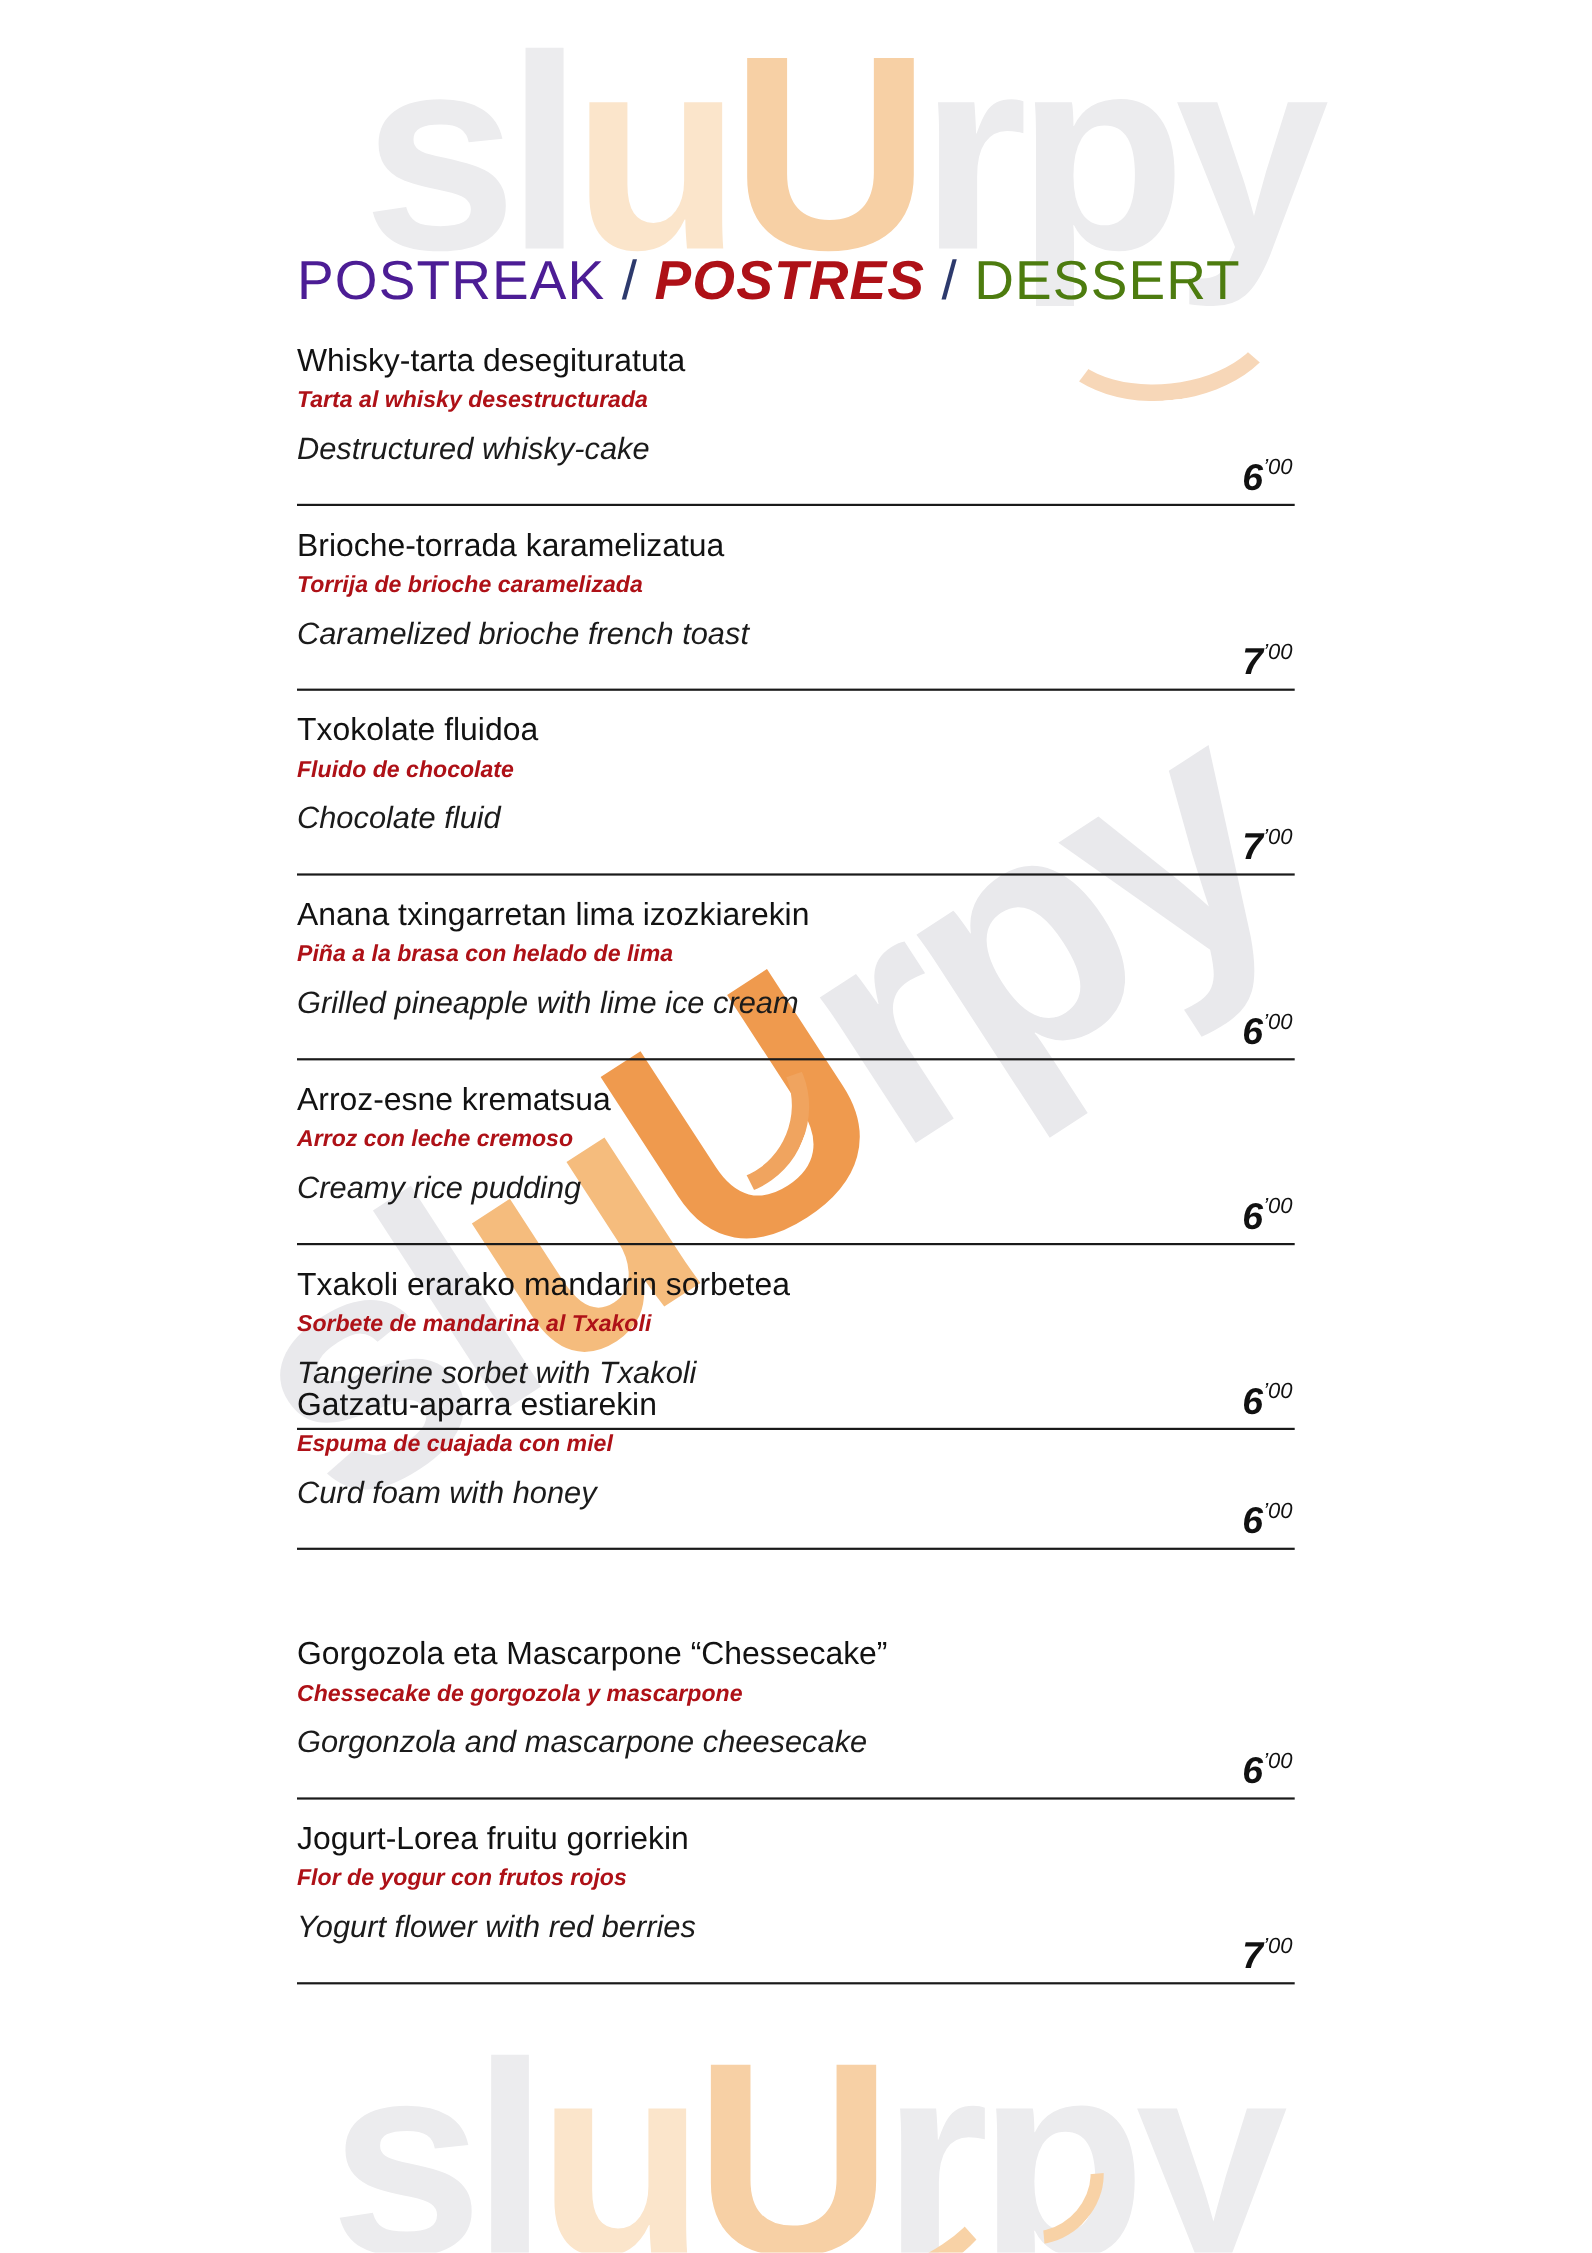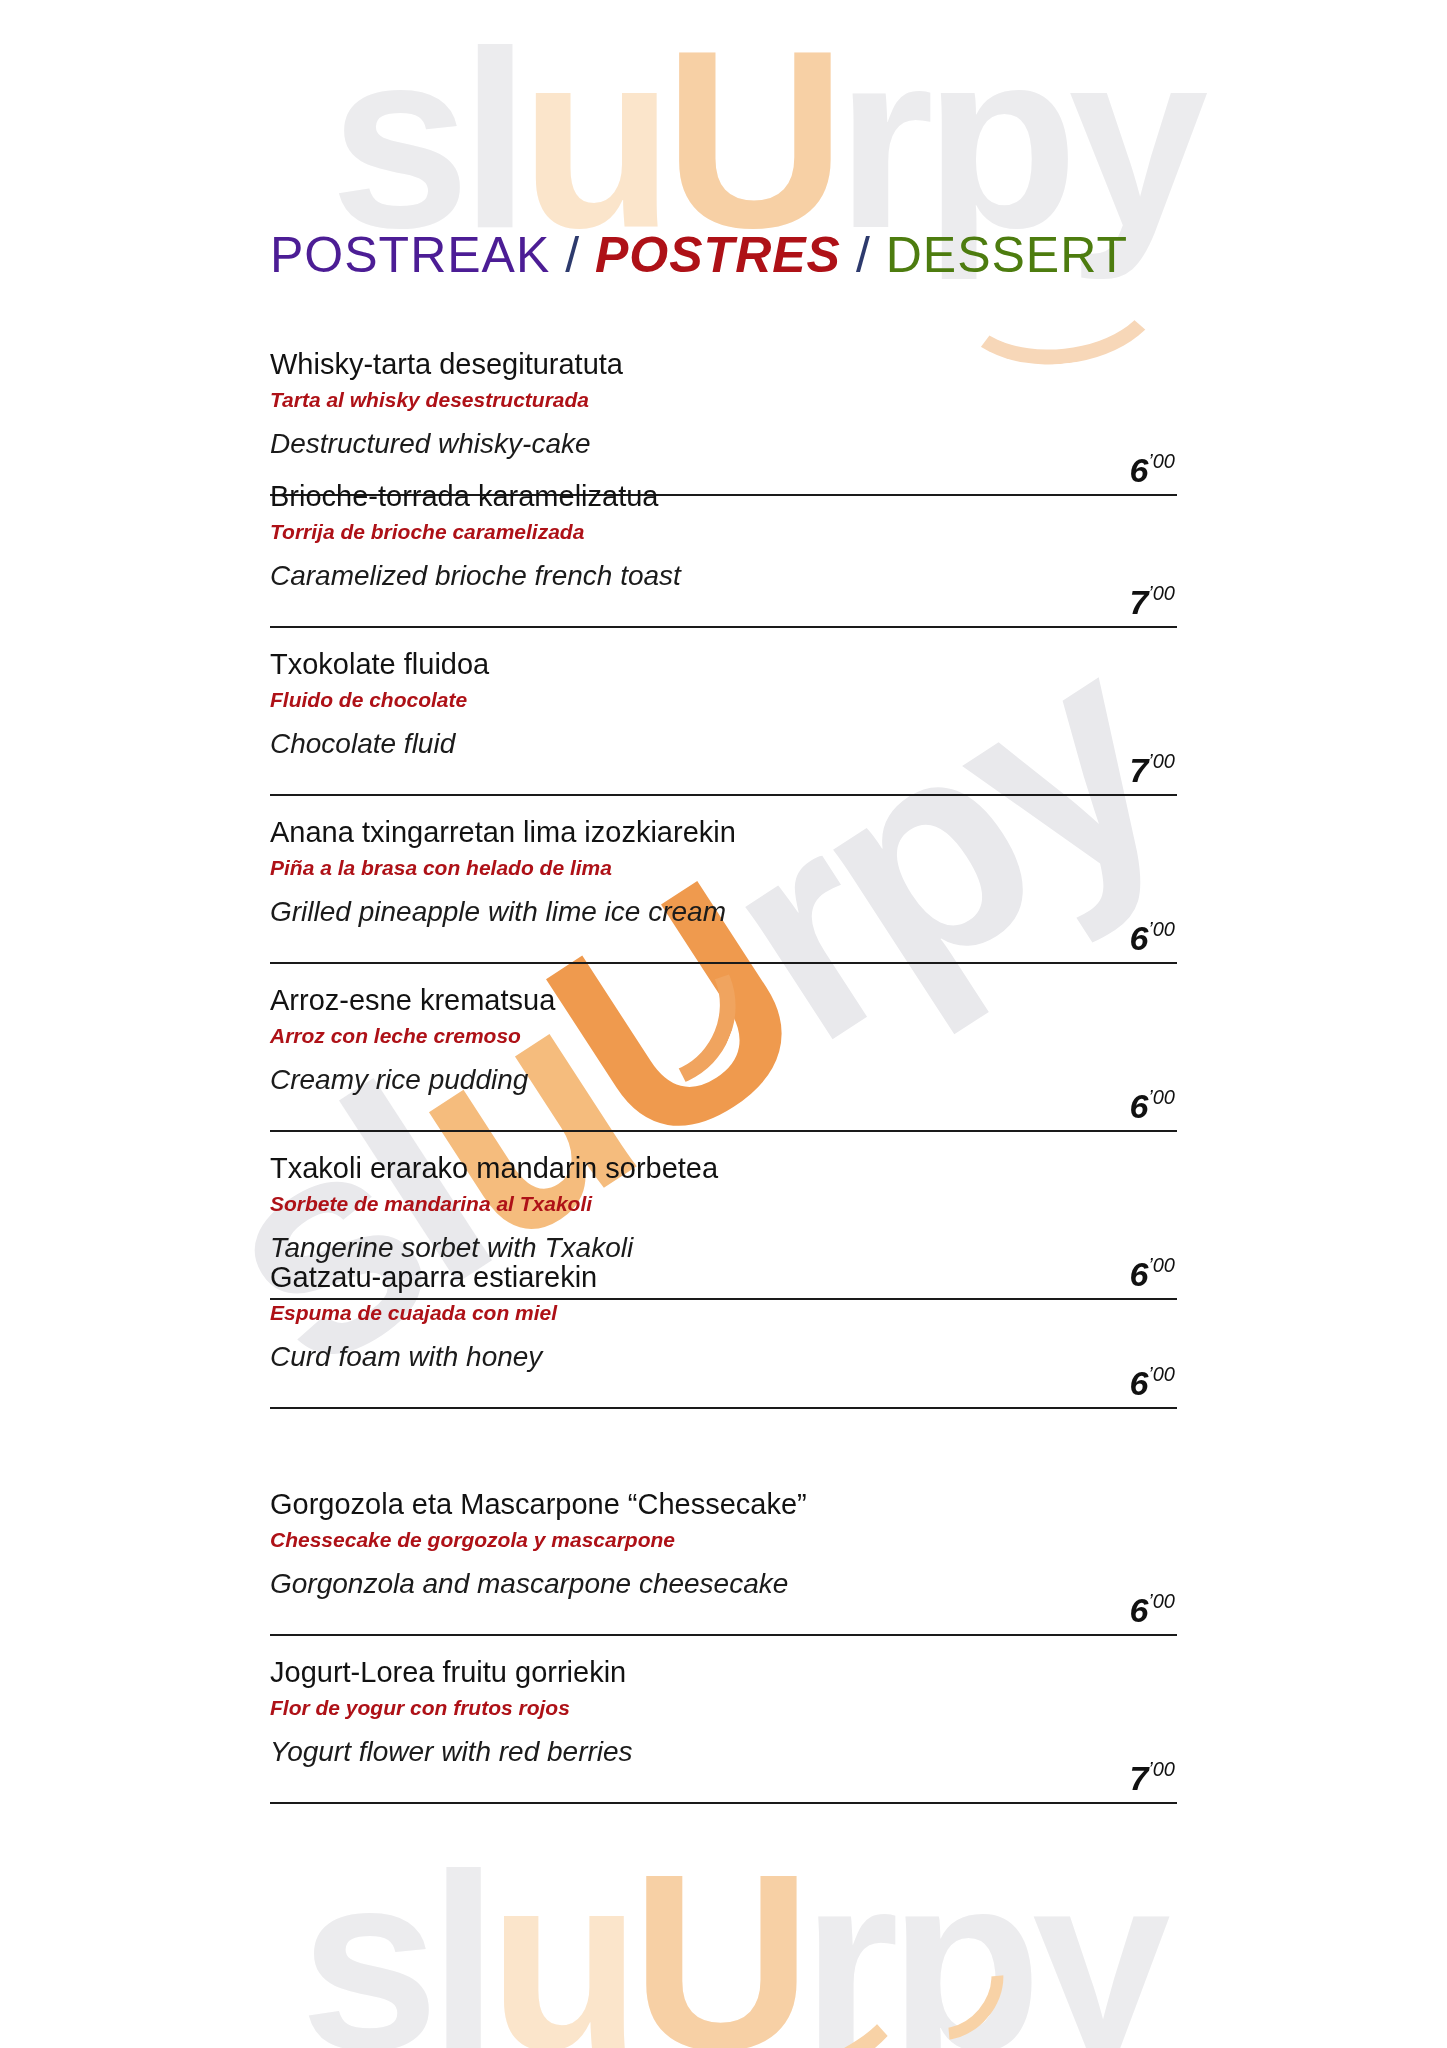--- a/index.html
+++ b/index.html
@@ -58,21 +58,21 @@
   .t-english{color:#4d7c0f;}
 
   
   .menu-list{position:absolute;inset:0;z-index:1;}
   .menu-item{
     position:absolute;
     left:270px;
     width:907px;
     height:168px;
   }
-  .mi-1{top:312px;margin-top:36px;}
+  .mi-1{top:312px;}
   .mi-2{top:480px;}
   .mi-3{top:648px;}
   .mi-4{top:816px;text-align:center;}
   .mi-5{top:984px;}
   .mi-6{top:1152px;}
   .mi-7{top:1261px;}
   .mi-8{top:1488px;}
   .mi-9{top:1656px;}
 
   .it-basque{

